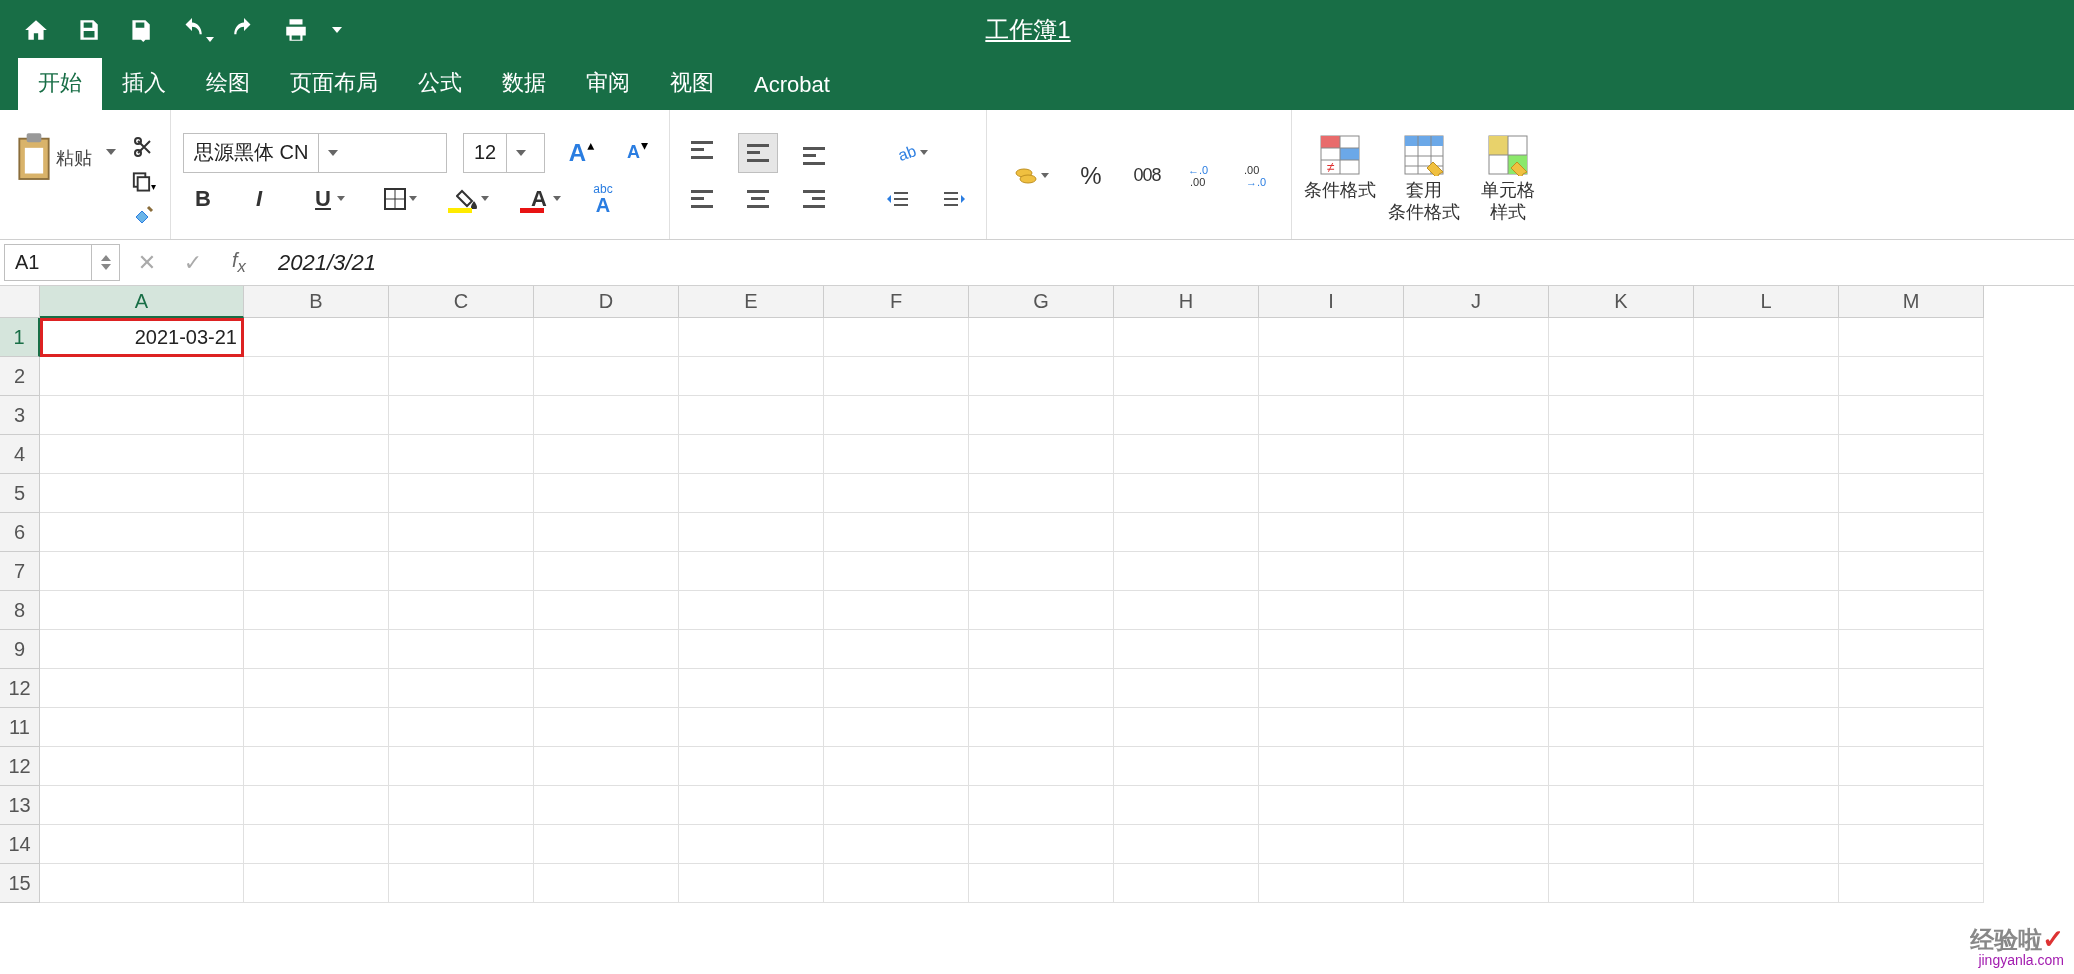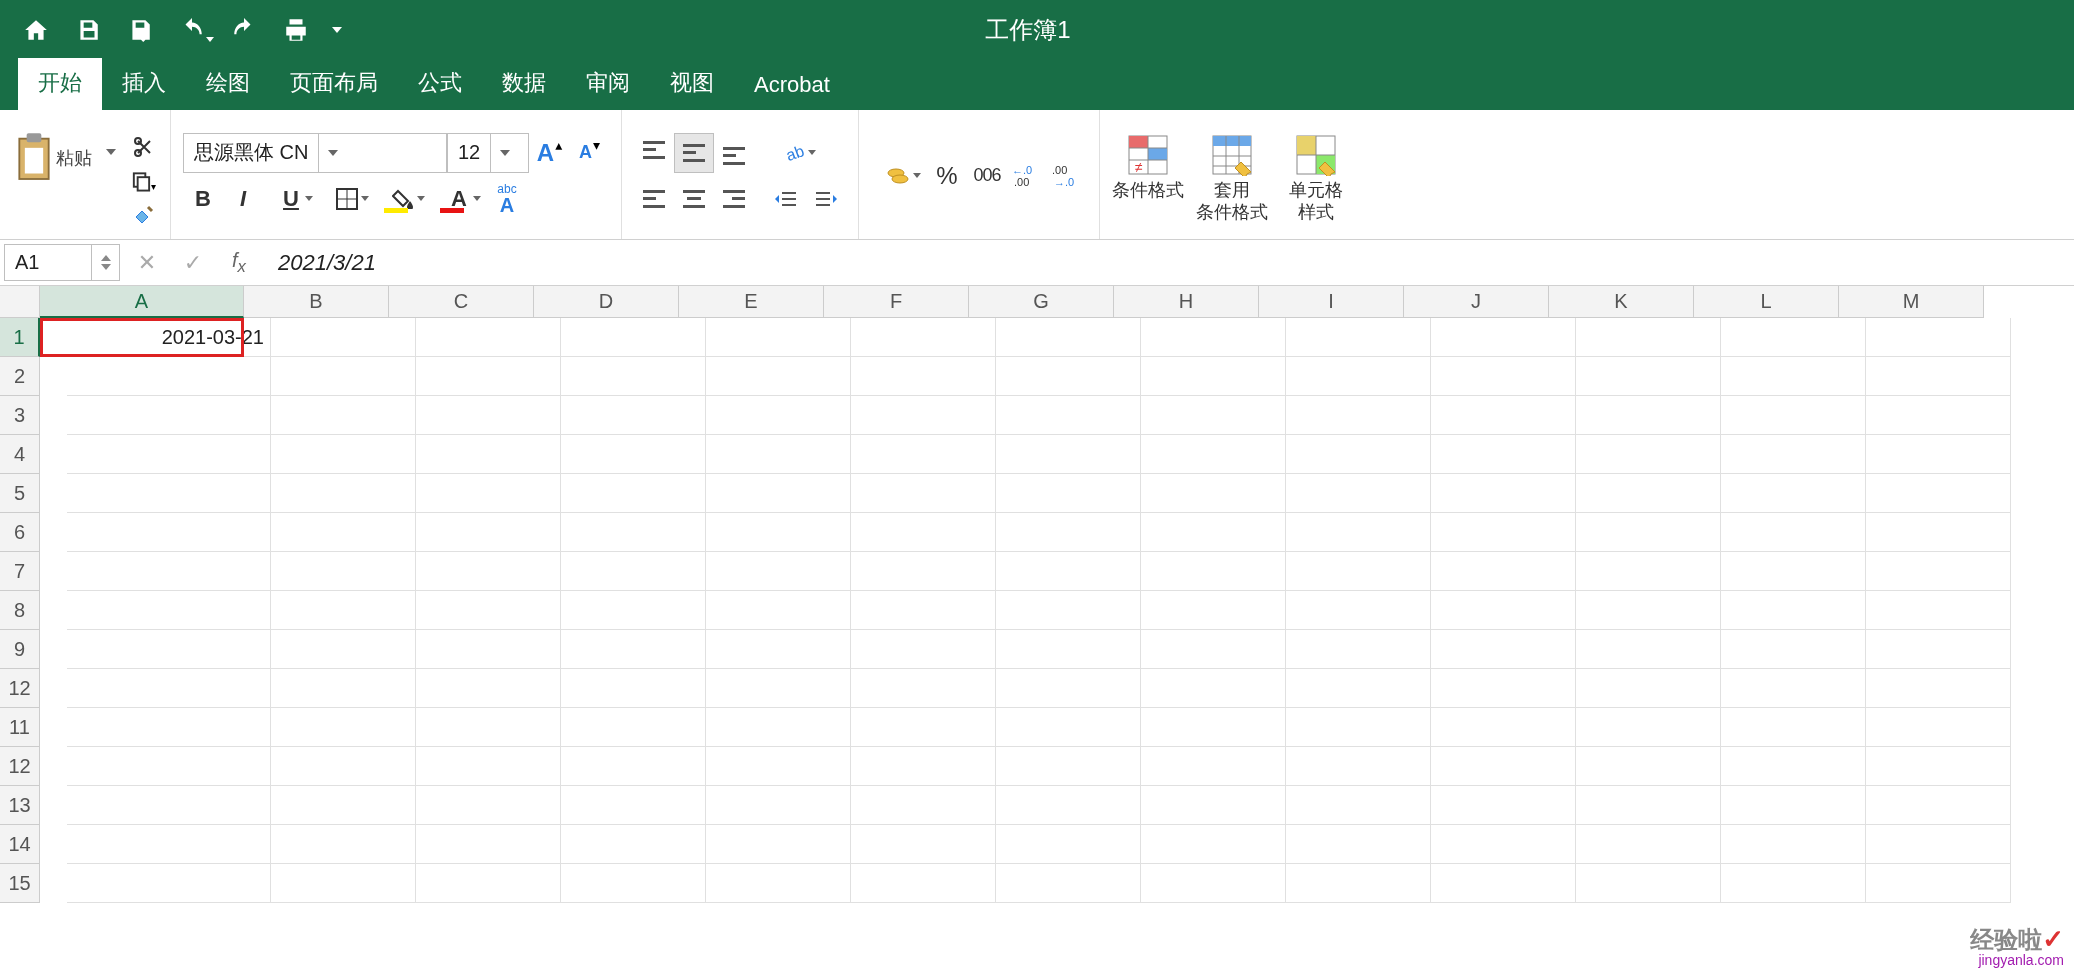--- a/index.html
+++ b/index.html
@@ -3,31 +3,31 @@
 <meta charset="utf-8">
 <style>
 * { margin:0; padding:0; box-sizing:border-box; font-family:"Microsoft YaHei","思源黑体 CN",sans-serif; }
 body { background:#fff; width:2074px; height:974px; overflow:hidden; position:relative; }
 
 
 .titlebar { background:#186e46; height:60px; display:flex; align-items:center; padding:0 10px; }
 .titlebar .t-btn { width:52px; height:44px; display:flex; align-items:center; justify-content:center; color:#fff; position:relative; }
 .titlebar .t-btn svg { width:26px; height:26px; fill:#fff; }
 .titlebar .t-btn .mini-dd { position:absolute; right:4px; bottom:10px; width:0; height:0; border-left:4px solid transparent; border-right:4px solid transparent; border-top:5px solid #fff; }
-.titlebar .title { flex:1; text-align:center; color:#fff; font-size:24px; font-weight:400; }
+.titlebar .title { flex:1; text-align:center; color:#fff; font-size:24px; font-weight:400;text-decoration:underline; }
 
 
 .tabs { background:#186e46; height:50px; display:flex; align-items:flex-end; padding-left:18px; }
 .tab { padding:10px 20px 12px 20px; color:#fff; font-size:22px; cursor:pointer; }
 .tab.active { background:#fff; color:#186e46; font-weight:500; }
 
 
 .ribbon { background:#fff; height:130px; border-bottom:1px solid #d0d0d0; display:flex; }
 .ribbon-group { border-right:1px solid #e0e0e0; padding:6px 12px 4px 12px; display:flex; flex-direction:column; justify-content:center; }
-.ribbon-row { display:flex; align-items:center; gap:0; margin-bottom:6px; }
+.ribbon-row { display:flex; align-items:center; gap:16px; margin-bottom:6px; }
 .ribbon-row:last-child { margin-bottom:0; }
 .lbl { font-size:18px; text-align:center; color:#444; margin-top:2px; }
 
 
 .paste-group { display:flex; align-items:flex-start; gap:4px; padding-top:8px;}
 .paste-main { display:flex; flex-direction:row; align-items:center; }
 .paste-ico { width:44px; height:52px; }
 .paste-side { display:flex; flex-direction:column; gap:6px; padding-top:2px;}
 .paste-side .mini { width:28px; height:28px; display:flex; align-items:center; justify-content:center; }
 
@@ -81,21 +81,21 @@
 .grid { position:relative; }
 .corner { position:absolute; left:0; top:0; width:40px; height:32px; background:#f3f3f3; border-right:1px solid #ccc; border-bottom:1px solid #ccc; }
 .colhdrs { position:absolute; left:40px; top:0; height:32px; display:flex; }
 .colhdr { width:145px; border-right:1px solid #ccc; border-bottom:1px solid #ccc; background:#f3f3f3; display:flex; align-items:center; justify-content:center; font-size:20px; color:#555; }
 .colhdr.first { width:204px; }
 .colhdr.sel { background:#d5e5dc; color:#186e46; border-bottom:2px solid #186e46; }
 .rowhdrs { position:absolute; left:0; top:32px; width:40px; }
 .rowhdr { height:39px; border-right:1px solid #ccc; border-bottom:1px solid #ccc; background:#f3f3f3; display:flex; align-items:center; justify-content:center; font-size:20px; color:#555; }
 .rowhdr.sel { background:#d5e5dc; color:#186e46; border-right:2px solid #186e46; }
 .cells { position:absolute; left:40px; top:32px; }
-.crow { display:flex;padding-left:27px; }
+.crow { display:flex; }
 .cell { width:145px; height:39px; border-right:1px solid #e0e0e0; border-bottom:1px solid #e0e0e0; display:flex; align-items:center; justify-content:flex-end; padding-right:6px; font-size:20px; color:#222;}
 .cell.first { width:204px; }
 .sel-box { position:absolute; border:3px solid #d22; pointer-events:none; }
 
 
 .wmark { position:absolute; right:10px; bottom:6px; font-size:16px; color:#999; text-align:right; line-height:1; }
 .wmark .ch { font-size:24px; color:#888; font-weight:bold; }
 .wmark .check { color:#d33; font-size:26px; font-weight:bold; }
 .wmark .dom { font-size:14px; color:#a21caf; }
 .ico-btn.selected { background:#e6e6e6; border:1px solid #bfbfbf; }
@@ -337,21 +337,21 @@
           <svg width="26" height="22" viewBox="0 0 26 22">
             <ellipse cx="10" cy="8" rx="8" ry="4" fill="#f0c040" stroke="#c09020"></ellipse>
             <ellipse cx="14" cy="14" rx="8" ry="4" fill="#f0c040" stroke="#c09020"></ellipse>
           </svg>
           <div class="mini-dd"></div>
         </div>
       <div class="ico-btn">
           <span style="font-size:24px;color:#333">%</span>
         </div>
       <div class="ico-btn">
-          <span style="font-size:18px;color:#333;letter-spacing:-1px">006</span>
+          <span style="font-size:18px;color:#333;letter-spacing:-1px">008</span>
         </div>
       <div class="ico-btn">
           <svg width="30" height="24" viewBox="0 0 30 24">
             <text x="0" y="10" font-size="11" fill="#2a7de1">←.0</text>
             <text x="2" y="22" font-size="11" fill="#333">.00</text>
           </svg>
         </div>
       <div class="ico-btn">
           <svg width="30" height="24" viewBox="0 0 30 24">
             <text x="0" y="10" font-size="11" fill="#333">.00</text>

